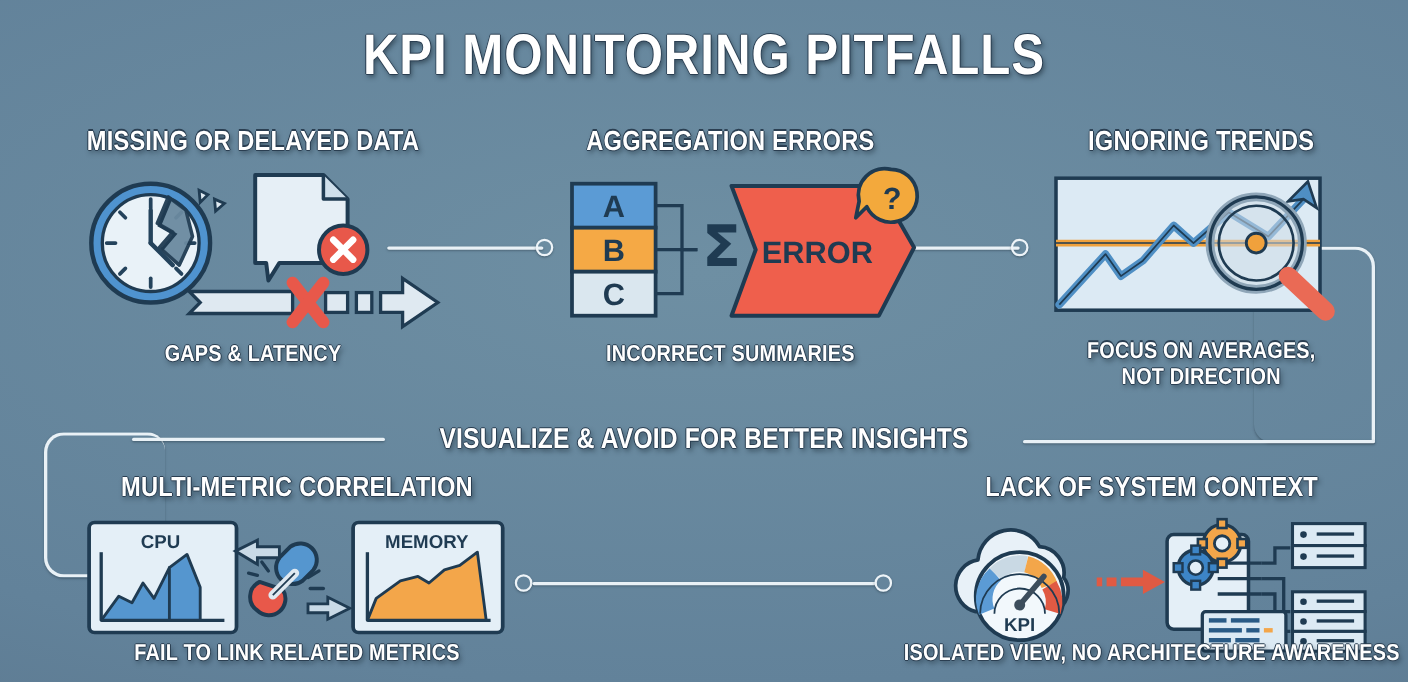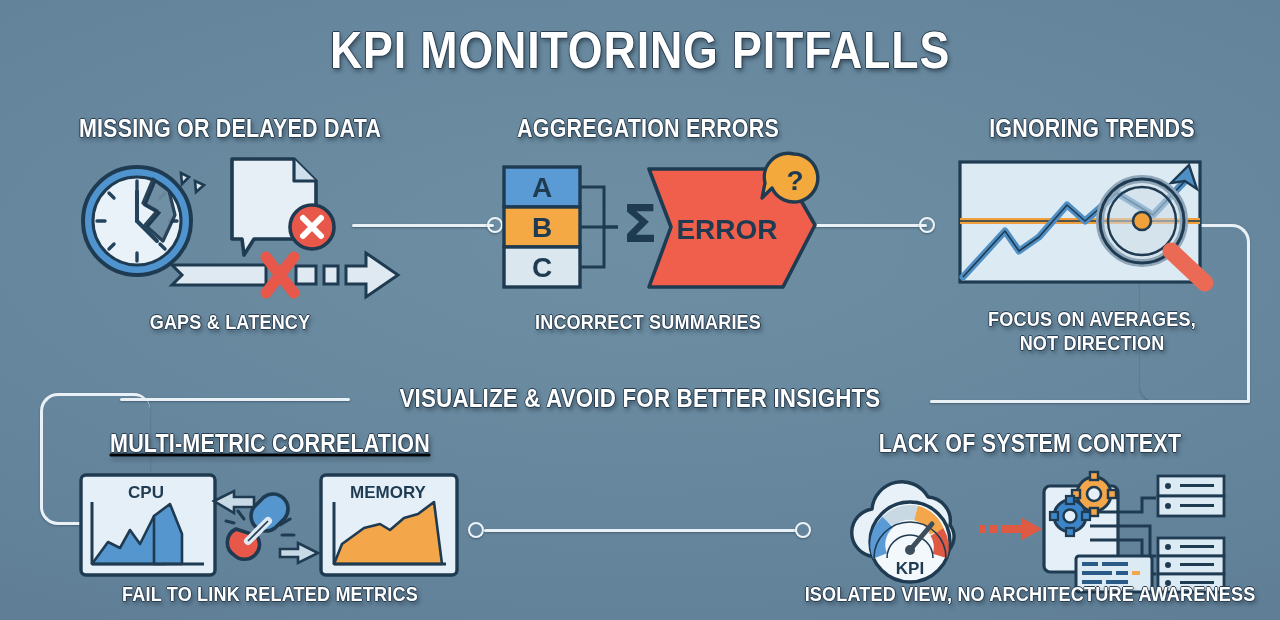--- a/index.html
+++ b/index.html
@@ -121,21 +121,21 @@
       </g>
       <g stroke="#e8584a" stroke-width="11" stroke-linecap="round">
         <line x1="96" y1="10" x2="124" y2="46"></line>
         <line x1="124" y1="10" x2="96" y2="46"></line>
       </g>
     </svg>
 
     <div class="cap" style="position:absolute; left:0; top:195px; width:390px;">GAPS &amp; LATENCY</div>
   </div>
 
-  <div class="sec" style="left:458px; top:115px; width:380px; height:230px;">
+  <div class="sec" style="left:474px; top:115px; width:380px; height:230px;">
 
     <div class="hdr" style="width:380px;">AGGREGATION ERRORS</div>
 
     <svg style="position:absolute; left:42px; top:48px;" width="180" height="140" viewBox="0 0 180 140">
       <g stroke="#1f3b52" stroke-width="3.4">
         <rect x="4" y="4" width="76" height="40" fill="#5b9bd5"></rect>
         <rect x="4" y="44" width="76" height="40" fill="#f5a945"></rect>
         <rect x="4" y="84" width="76" height="40" fill="#dae7ef"></rect>
       </g>
       <g font-family="Liberation Sans, sans-serif" font-weight="700" font-size="28" fill="#1f3b52" text-anchor="middle">
@@ -186,21 +186,21 @@
         <line x1="214" y1="92" x2="248" y2="124" stroke="#ea6a55" stroke-width="17" stroke-linecap="round"></line>
         <line x1="214" y1="92" x2="248" y2="124" stroke="#1f3b52" stroke-width="20" stroke-linecap="round" opacity=".0"></line>
         <path d="M206 84 L256 130" fill="none" stroke="#1f3b52" stroke-width="2.4" opacity=".0"></path>
       </g>
     </svg>
 
     <div class="cap" style="position:absolute; left:0; top:192px; width:360px;">FOCUS ON AVERAGES,
 NOT DIRECTION</div>
   </div>
 
-  <div class="sec" style="left:60px; top:430px; width:420px; height:185px;text-decoration:underline;">
+  <div class="sec" style="left:60px; top:430px; width:420px; height:185px;">
 
     <div class="hdr" style="width:420px;">MULTI-METRIC CORRELATION</div>
 
     <svg style="position:absolute; left:18px; top:42px;" width="140" height="108" viewBox="0 0 140 108">
       <rect x="3" y="3" width="134" height="100" rx="5" fill="#e4eff7" stroke="#1f3b52" stroke-width="3.4"></rect>
       <text x="68" y="26" font-size="17" font-weight="700" fill="#1f3b52" text-anchor="middle" font-family="Liberation Sans, sans-serif">CPU</text>
       <polygon points="14,92 30,70 42,76 52,58 62,72 76,44 88,92" fill="#5596cf" stroke="#1f3b52" stroke-width="2.6" stroke-linejoin="round"></polygon>
       <polygon points="76,44 92,32 104,62 104,92 76,92" fill="#5596cf" stroke="#1f3b52" stroke-width="2.6" stroke-linejoin="round"></polygon>
       <line x1="14" y1="30" x2="14" y2="92" stroke="#1f3b52" stroke-width="3"></line>
       <line x1="14" y1="92" x2="126" y2="92" stroke="#1f3b52" stroke-width="3"></line>
@@ -226,21 +226,21 @@
       <rect x="3" y="3" width="136" height="100" rx="5" fill="#e4eff7" stroke="#1f3b52" stroke-width="3.4"></rect>
       <text x="70" y="26" font-size="17" font-weight="700" fill="#1f3b52" text-anchor="middle" font-family="Liberation Sans, sans-serif">MEMORY</text>
       <polygon points="16,92 24,72 46,56 62,52 72,58 86,46 100,42 116,30 124,92" fill="#f3a64a" stroke="#1f3b52" stroke-width="2.6" stroke-linejoin="round"></polygon>
       <line x1="16" y1="30" x2="16" y2="92" stroke="#1f3b52" stroke-width="3"></line>
       <line x1="16" y1="92" x2="128" y2="92" stroke="#1f3b52" stroke-width="3"></line>
     </svg>
 
     <div class="cap" style="position:absolute; left:0; top:152px; width:420px;">FAIL TO LINK RELATED METRICS</div>
   </div>
 
-  <div class="sec" style="left:820px; top:430px; width:420px; height:185px;">
+  <div class="sec" style="left:837px; top:430px; width:420px; height:185px;">
 
     <div class="hdr" style="width:420px;">LACK OF SYSTEM CONTEXT</div>
 
     <svg style="position:absolute; left:16px; top:40px;" width="150" height="120" viewBox="0 0 150 120">
       <path d="M34 86 a24 24 0 0 1 2 -47 a30 30 0 0 1 56 -12 a24 24 0 0 1 22 28 a20 20 0 0 1 -10 31 Z" fill="#e8f1f8" stroke="#1f3b52" stroke-width="3.4" stroke-linejoin="round"></path>
       <circle cx="74" cy="72" r="40" fill="#f2f8fc" stroke="#1f3b52" stroke-width="3.4"></circle>
       <g stroke-width="15" fill="none" stroke-linecap="butt">
         <path d="M44 86 A30 30 0 0 1 52 52" stroke="#5b9bd5"></path>
         <path d="M52 52 A30 30 0 0 1 80 43" stroke="#c9d9e4"></path>
         <path d="M80 43 A30 30 0 0 1 101 62" stroke="#f3a64a"></path>

